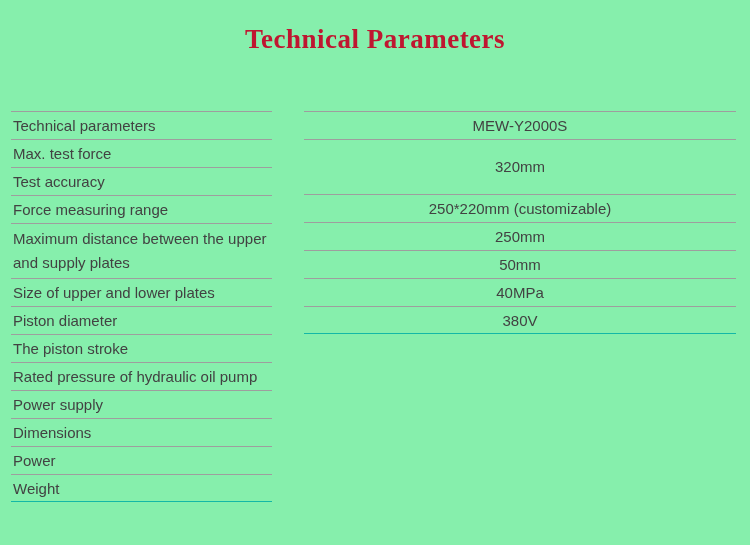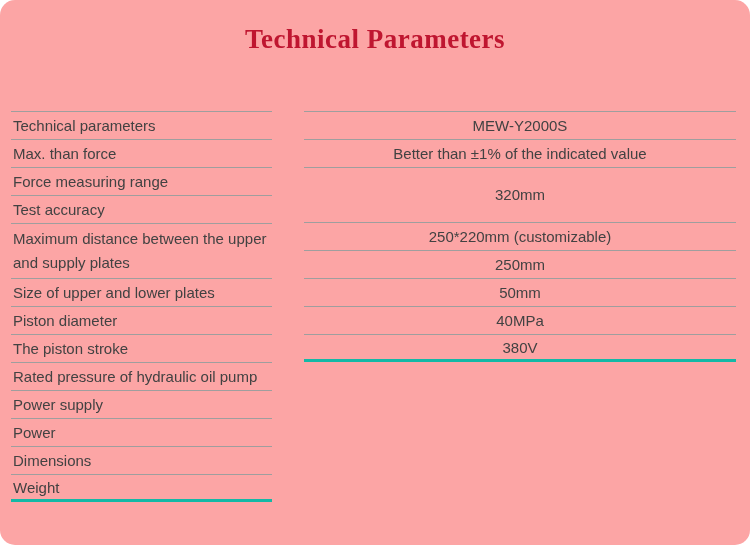--- a/index.html
+++ b/index.html
@@ -4,24 +4,23 @@
 <style>
   html, body {
     margin: 0;
     padding: 0;
     background: #ffffff;
   }
   .page {
     position: relative;
     width: 750px;
     height: 545px;
-    background: #fca5a5;
+    background: #86efac;
     overflow: hidden;
     font-family: "Liberation Sans", "DejaVu Sans", sans-serif;
-    border-radius: 15px;
   }
   .page-title {
     position: absolute;
     top: 24px;
     left: 0;
     width: 100%;
     text-align: center;
     font-family: "Liberation Serif", "DejaVu Serif", serif;
     font-weight: bold;
     font-size: 27px;
@@ -60,51 +59,50 @@
     padding-left: 2px;
     padding-right: 4px;
     text-align: left;
   }
   .col-values .cell {
     justify-content: center;
     text-align: left;
   }
   .col-labels .cell:last-child,
   .col-values .cell:last-child {
-    border-bottom: 3px solid #14b8a6;
+    border-bottom: 1px solid #14b8a6;
   }
 </style>
 </head>
 <body>
 
 <div class="page">
 
   <h1 class="page-title">Technical Parameters</h1>
 
   <div class="spec-table">
 
     <div class="col-labels">
       <div class="cell">Technical parameters</div>
-      <div class="cell">Max. than force</div>
+      <div class="cell">Max. test force</div>
+      <div class="cell">Test accuracy</div>
       <div class="cell">Force measuring range</div>
-      <div class="cell">Test accuracy</div>
       <div class="cell tall">Maximum distance between the upper and supply plates</div>
       <div class="cell">Size of upper and lower plates</div>
       <div class="cell">Piston diameter</div>
       <div class="cell">The piston stroke</div>
       <div class="cell">Rated pressure of hydraulic oil pump</div>
       <div class="cell">Power supply</div>
+      <div class="cell">Dimensions</div>
       <div class="cell">Power</div>
-      <div class="cell">Dimensions</div>
       <div class="cell">Weight</div>
     </div>
 
     <div class="col-values">
       <div class="cell">MEW-Y2000S</div>
-      <div class="cell">Better than ±1% of the indicated value</div>
       <div class="cell tall">320mm</div>
       <div class="cell">250*220mm (customizable)</div>
       <div class="cell">250mm</div>
       <div class="cell">50mm</div>
       <div class="cell">40MPa</div>
       <div class="cell">380V</div>
     </div>
 
   </div>
 </div>

